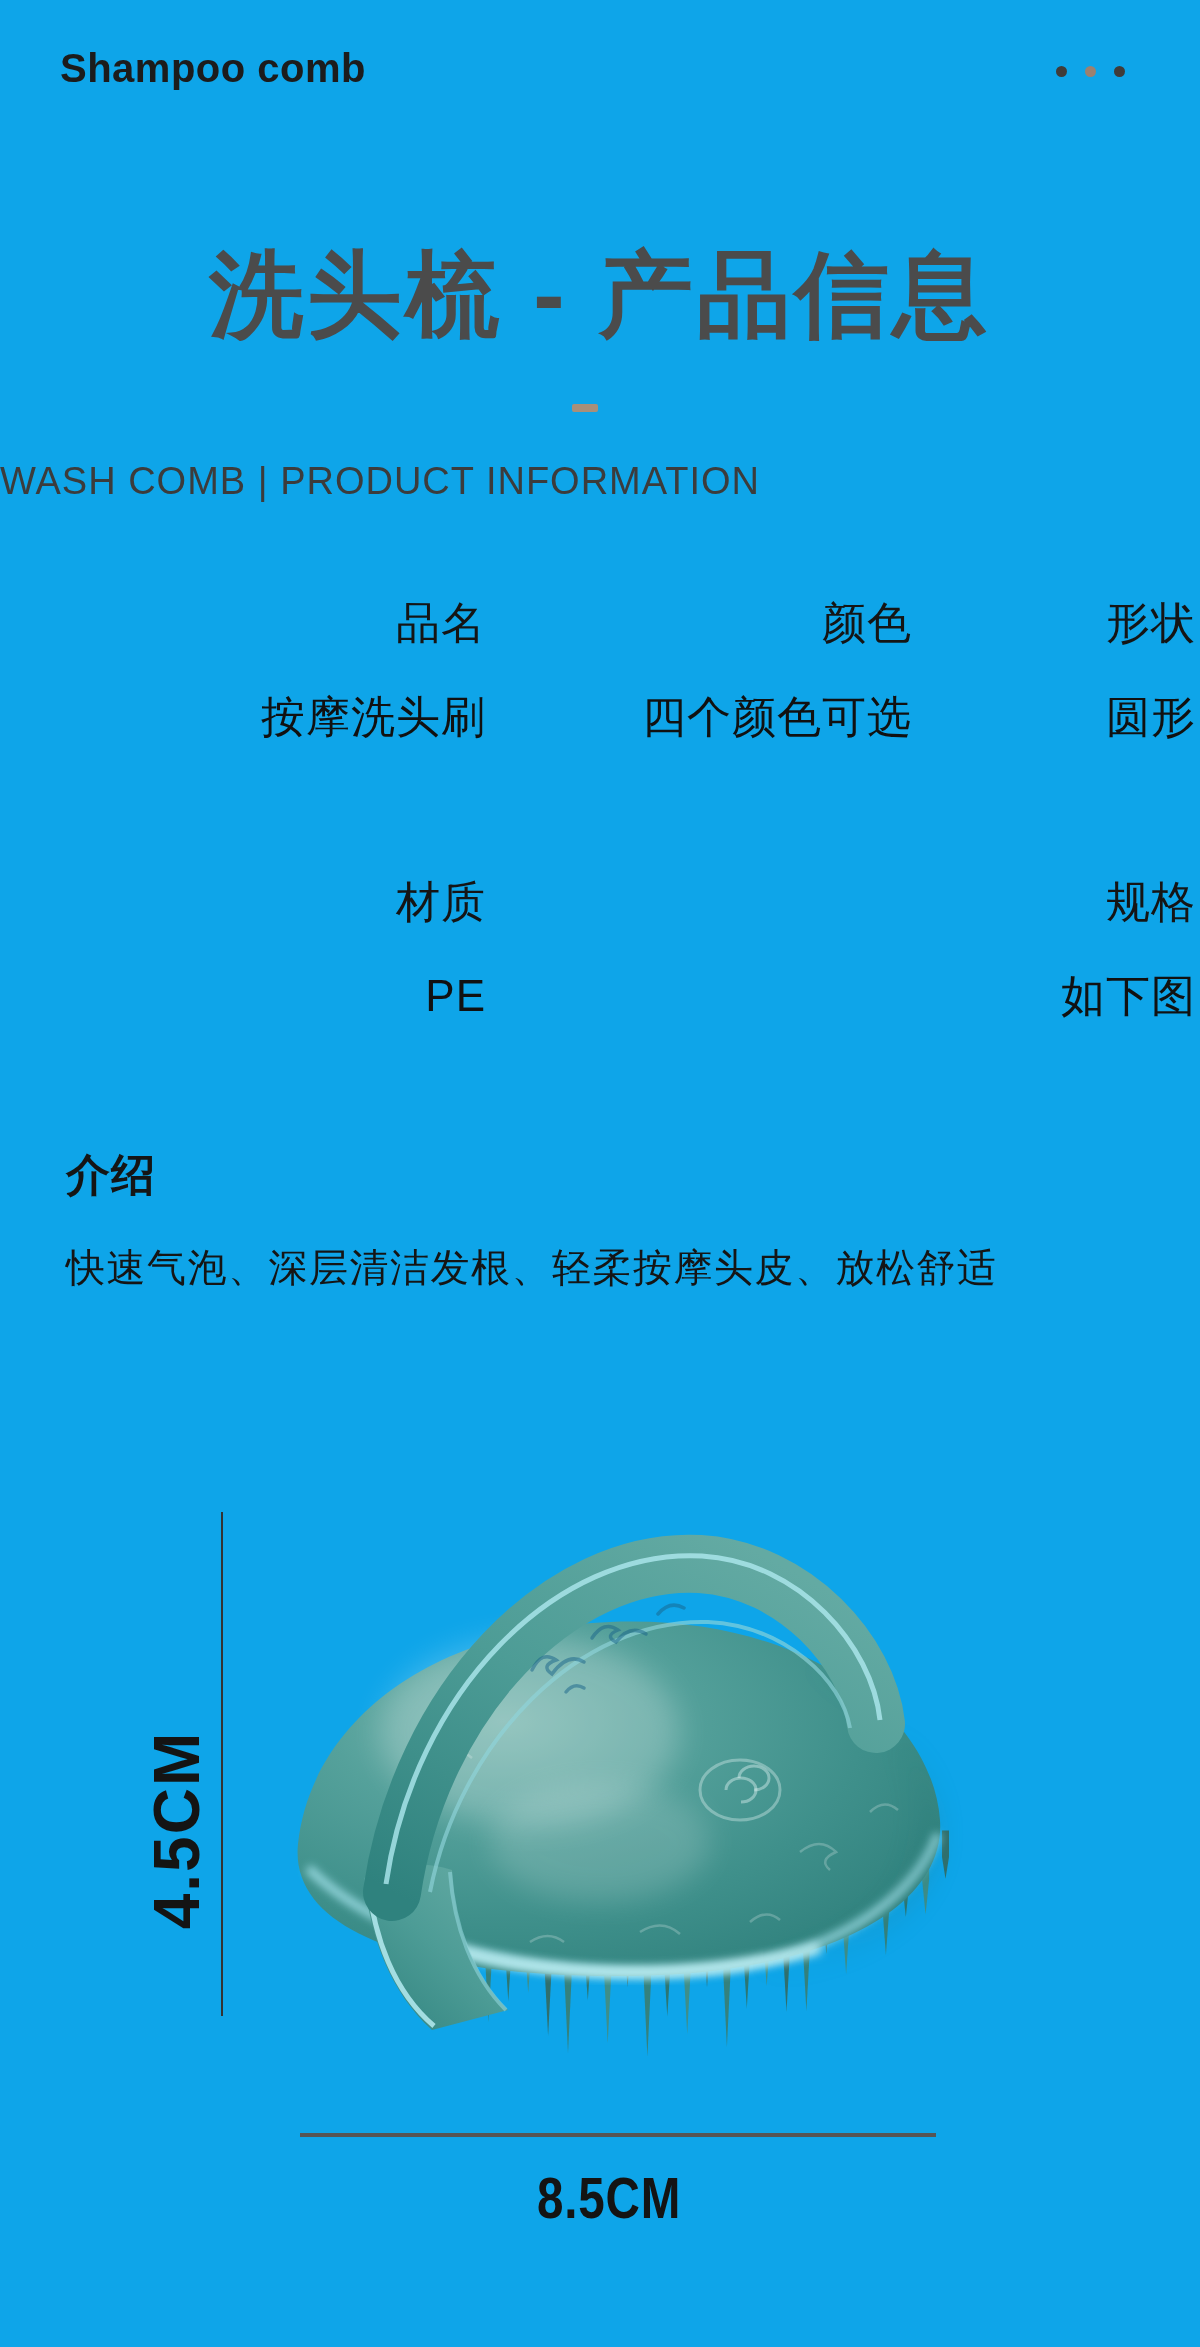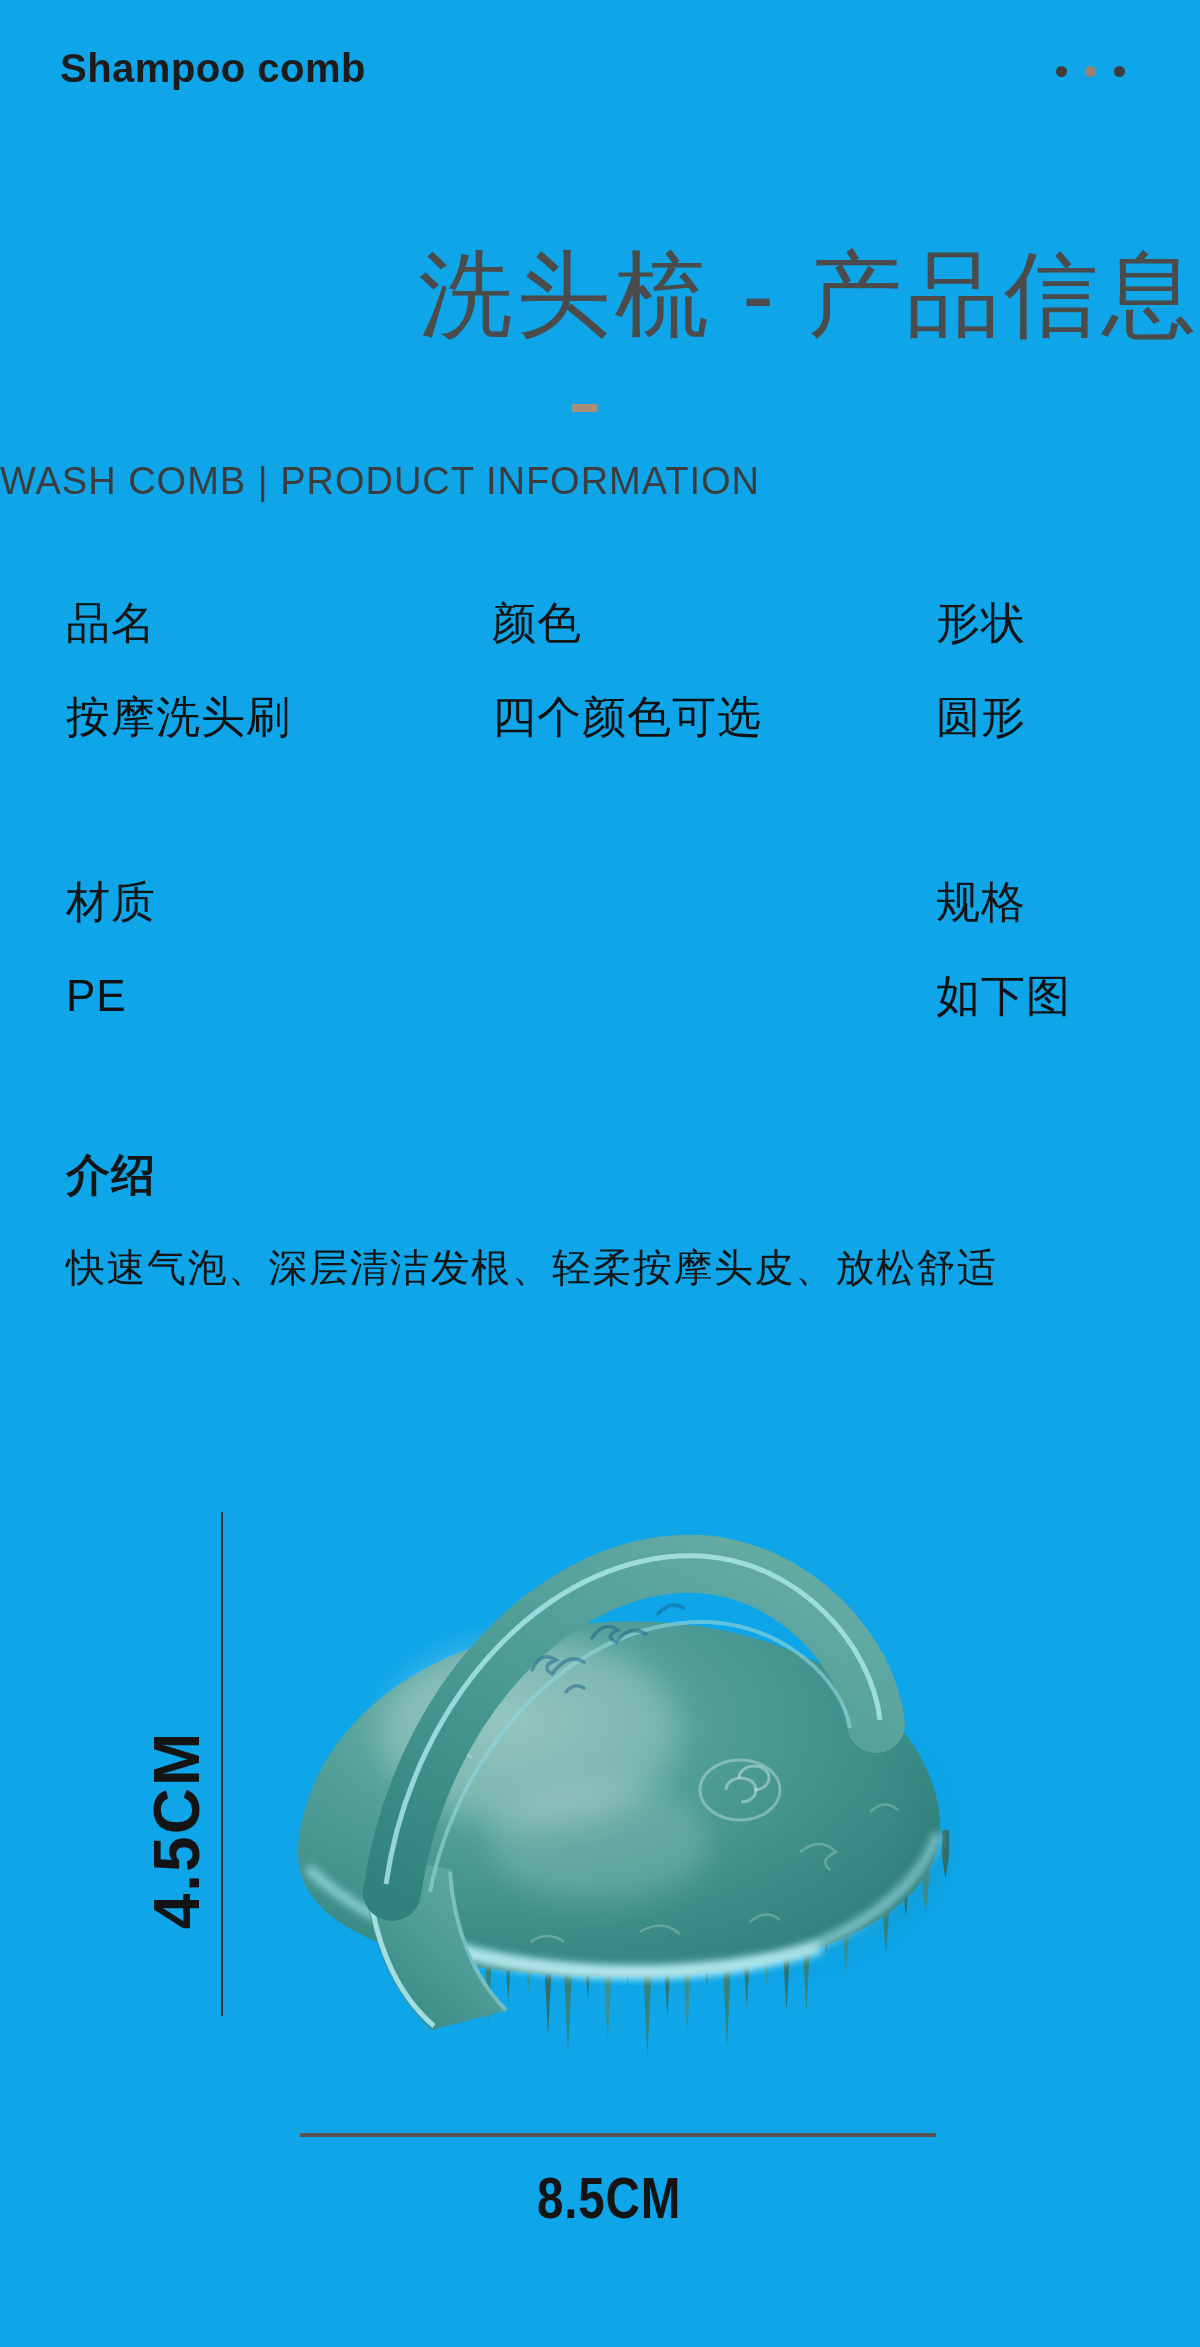--- a/index.html
+++ b/index.html
@@ -15,31 +15,31 @@
   
   .app-title{
     left:60px;top:46px;
     font-size:40px;font-weight:600;color:#1c1c1c;letter-spacing:0.5px;
   }
   .menu-dots{left:1056px;top:66px;display:flex;gap:18px;cursor:pointer;}
   .menu-dots .dot{width:11px;height:11px;border-radius:50%;background:#403c39;}
   .menu-dots .dot.mid{background:#9c8170;}
   
   .hero-title{
-    left:0;top:232px;width:1200px;text-align:right;
-    font-size:94px;font-weight:400;color:#4b4b4b;letter-spacing:4px;
+    left:0;top:232px;width:1200px;text-align:center;
+    font-size:94px;font-weight:700;color:#4b4b4b;letter-spacing:4px;
     white-space:nowrap;
   }
   .hero-dash{left:572px;top:404px;width:26px;height:8px;background:#a88f79;border-radius:2px;}
   .hero-sub{
     left:0;top:460px;width:1200px;
     font-size:38px;font-weight:500;color:#3c3c3c;letter-spacing:1px;
   }
   
-  .spec-cell{width:420px;}
+  .spec-cell{width:420px;text-align:right;}
   .spec-cell .lbl{font-size:44px;font-weight:500;color:#151515;letter-spacing:1px;line-height:46px;}
   .spec-cell .val{font-size:44px;font-weight:500;color:#111;letter-spacing:1px;line-height:46px;margin-top:48px;}
   .c0{left:66px;}  .c1{left:492px;} .c2{left:936px;width:260px;}
   .r0{top:600px;}  .r1{top:879px;}
   
   .intro-label{left:66px;top:1146px;font-size:44px;font-weight:700;letter-spacing:1px;}
   .intro-text{left:66px;top:1241px;font-size:39px;font-weight:500;letter-spacing:1.5px;white-space:nowrap;}
   
   .dim-line-v{left:221px;top:1512px;width:2px;height:504px;background:#333;}
   .dim-line-h{left:300px;top:2133px;width:636px;height:4px;background:#555;}

